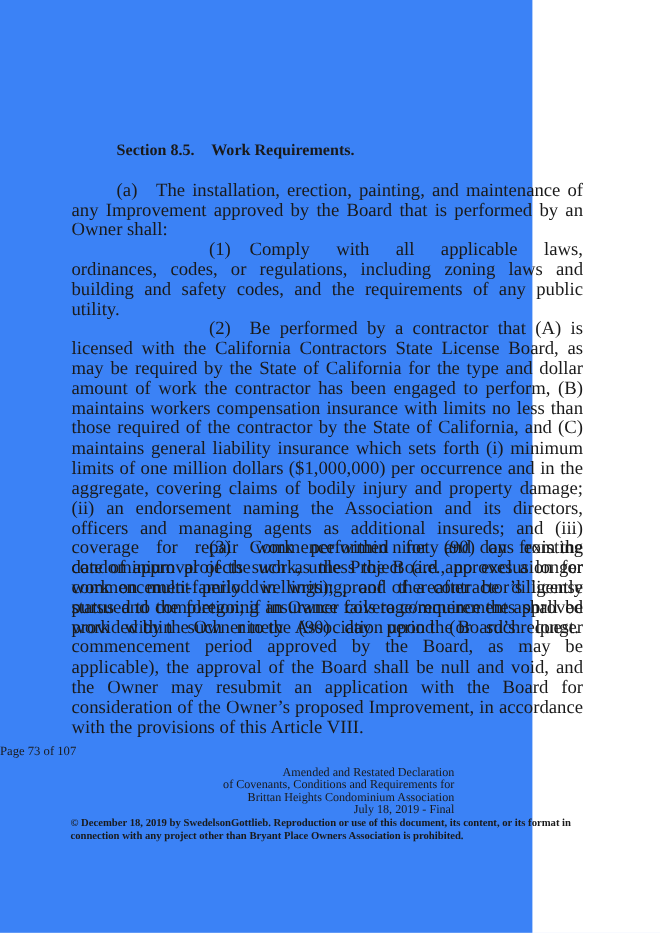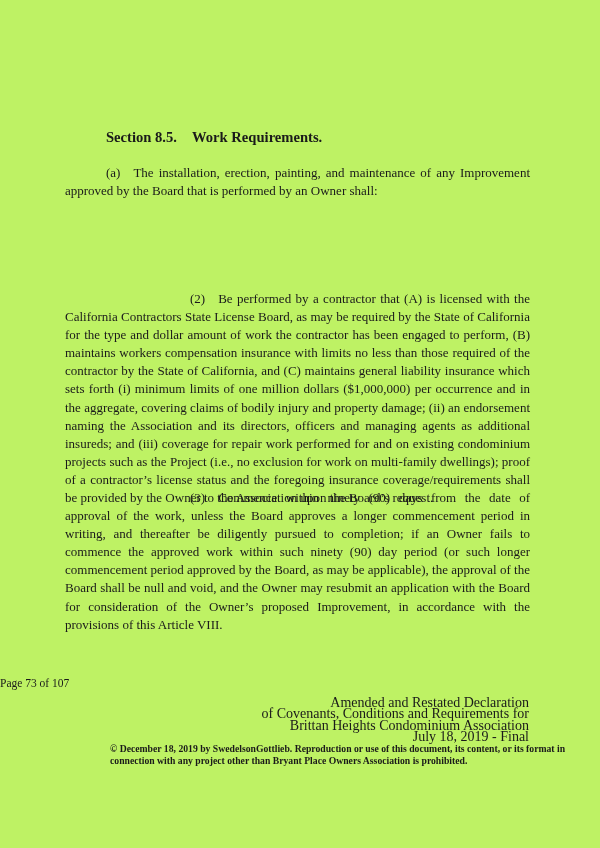--- a/index.html
+++ b/index.html
@@ -1,56 +1,57 @@
 <!DOCTYPE html>
 <html><head>
   <meta charset="utf-8">
   <style>
     html, body { margin: 0; padding: 0; background: #ffffff; }
     body {
       width: 600px; height: 848px; position: relative; overflow: hidden;
       font-family: "Liberation Serif", serif; color: #1a1a1a;
     }
-    .page { position: absolute; left: 0; top: 0; width: 600px; height: 848px; background: #bef264; }
+    .page { position: absolute; left: 0; top: 0; width: 484px; height: 848px; background: #3b82f6; }
     .body-text {
       position: absolute; left: 65px; width: 465px;
-      font-size: 13px; line-height: 18.1px; text-align: justify;
+      font-size: 17px; line-height: 18.1px; text-align: justify;
     }
     .heading {
       position: absolute; left: 106px; top: 128px;
       font-size: 14.6px; font-weight: bold; line-height: 18px;
     }
     .heading .num { display: inline-block; width: 86px; }
     .para { margin: 0; }
     .indent-a { text-indent: 41px; }
     .indent-n { text-indent: 125px; }
     .pg-num {
       position: absolute; left: 0; width: 600px; top: 677px;
       text-align: left; font-size: 11.5px;
     }
     .footer-block {
       position: absolute; right: 71px; top: 697px;
-      text-align: right; font-size: 14px; line-height: 11.4px;
+      text-align: right; font-size: 11px; line-height: 11.4px;
     }
     .copyright {
       position: absolute; left: 64px; top: 743px; width: 470px;
-      font-size: 9.7px; font-weight: bold; line-height: 12px; margin-left: 46px;
+      font-size: 9.7px; font-weight: bold; line-height: 12px;
     }
   </style>
 </head>
 <body>
 
 <div class="page">
 
   <div class="heading">
     <span class="num">Section 8.5.</span><span>Work Requirements.</span>
   </div>
 
   <p class="body-text para indent-a" style="top:164px;">(a) The installation, erection, painting, and maintenance of any Improvement approved by the Board that is performed by an Owner shall:</p>
 
+  <p class="body-text para indent-n" style="top:218px;">(1) Comply with all applicable laws, ordinances, codes, or regulations, including zoning laws and building and safety codes, and the requirements of any public utility.</p>
 
   <p class="body-text para indent-n" style="top:290px;">(2) Be performed by a contractor that (A) is licensed with the California Contractors State License Board, as may be required by the State of California for the type and dollar amount of work the contractor has been engaged to perform, (B) maintains workers compensation insurance with limits no less than those required of the contractor by the State of California, and (C) maintains general liability insurance which sets forth (i) minimum limits of one million dollars ($1,000,000) per occurrence and in the aggregate, covering claims of bodily injury and property damage; (ii) an endorsement naming the Association and its directors, officers and managing agents as additional insureds; and (iii) coverage for repair work performed for and on existing condominium projects such as the Project (i.e., no exclusion for work on multi-family dwellings); proof of a contractor’s license status and the foregoing insurance coverage/requirements shall be provided by the Owner to the Association upon the Board’s request.</p>
 
   <p class="body-text para indent-n" style="top:489px;">(3) Commence within ninety (90) days from the date of approval of the work, unless the Board approves a longer commencement period in writing, and thereafter be diligently pursued to completion; if an Owner fails to commence the approved work within such ninety (90) day period (or such longer commencement period approved by the Board, as may be applicable), the approval of the Board shall be null and void, and the Owner may resubmit an application with the Board for consideration of the Owner’s proposed Improvement, in accordance with the provisions of this Article VIII.</p>
 
   <div class="pg-num">Page 73 of 107</div>
 
   <div class="footer-block">
     <div>Amended and Restated Declaration</div>
     <div>of Covenants, Conditions and Requirements for</div>

